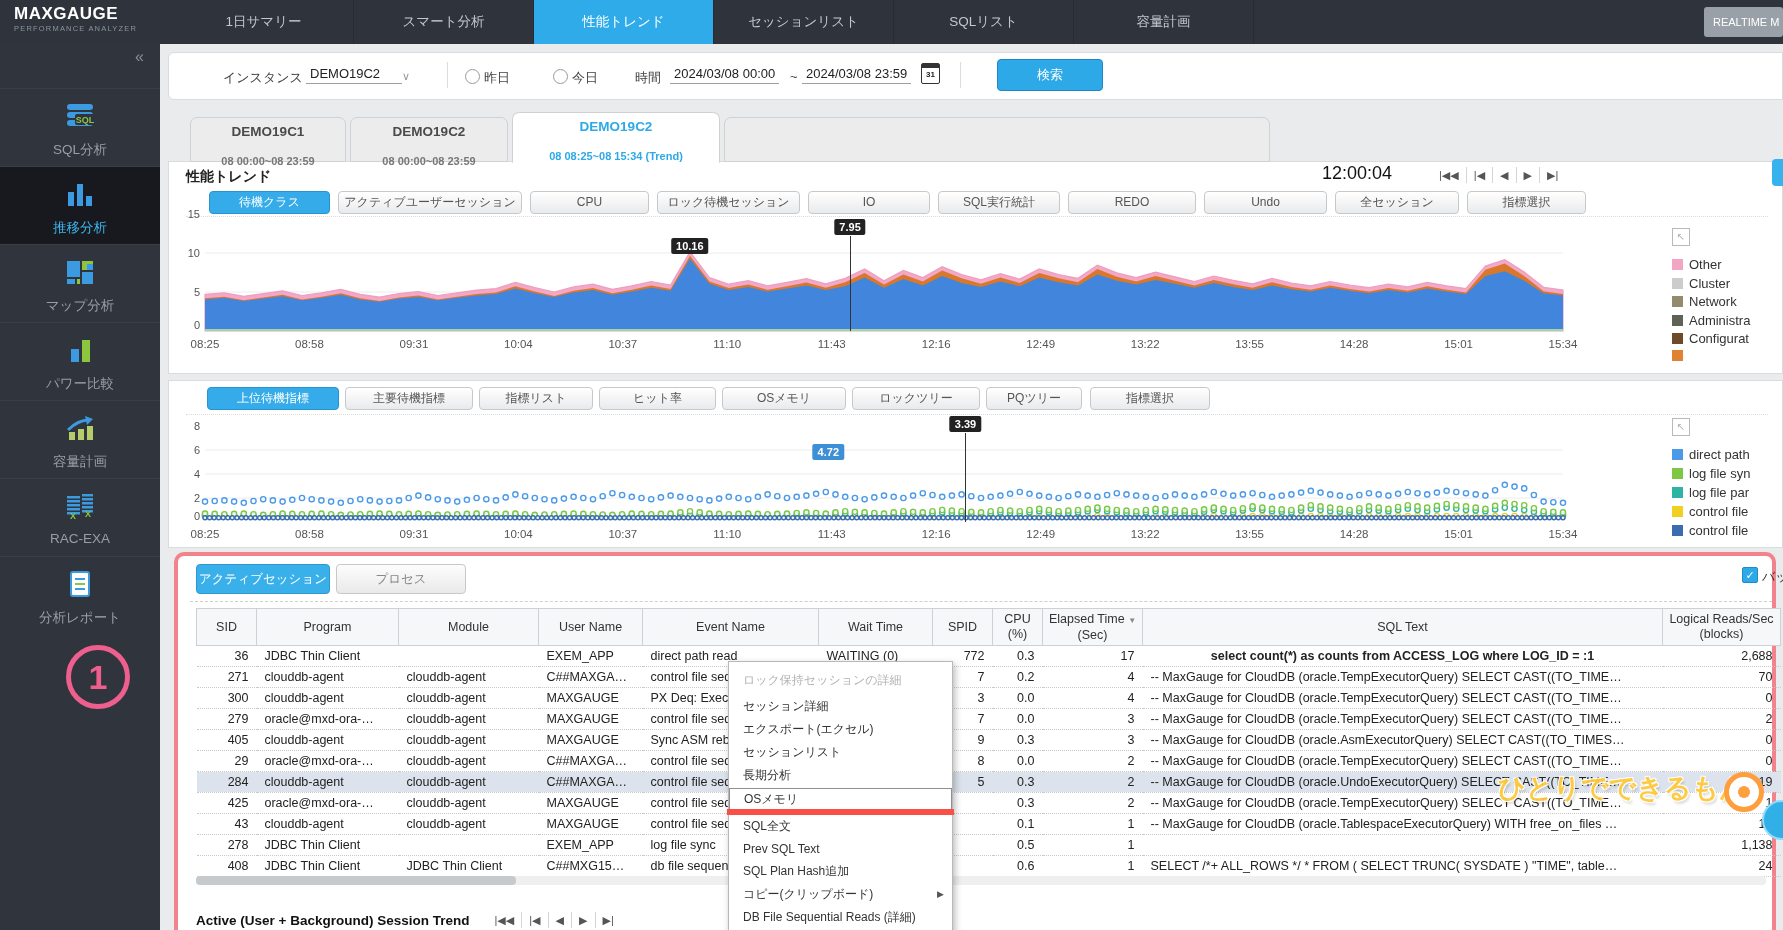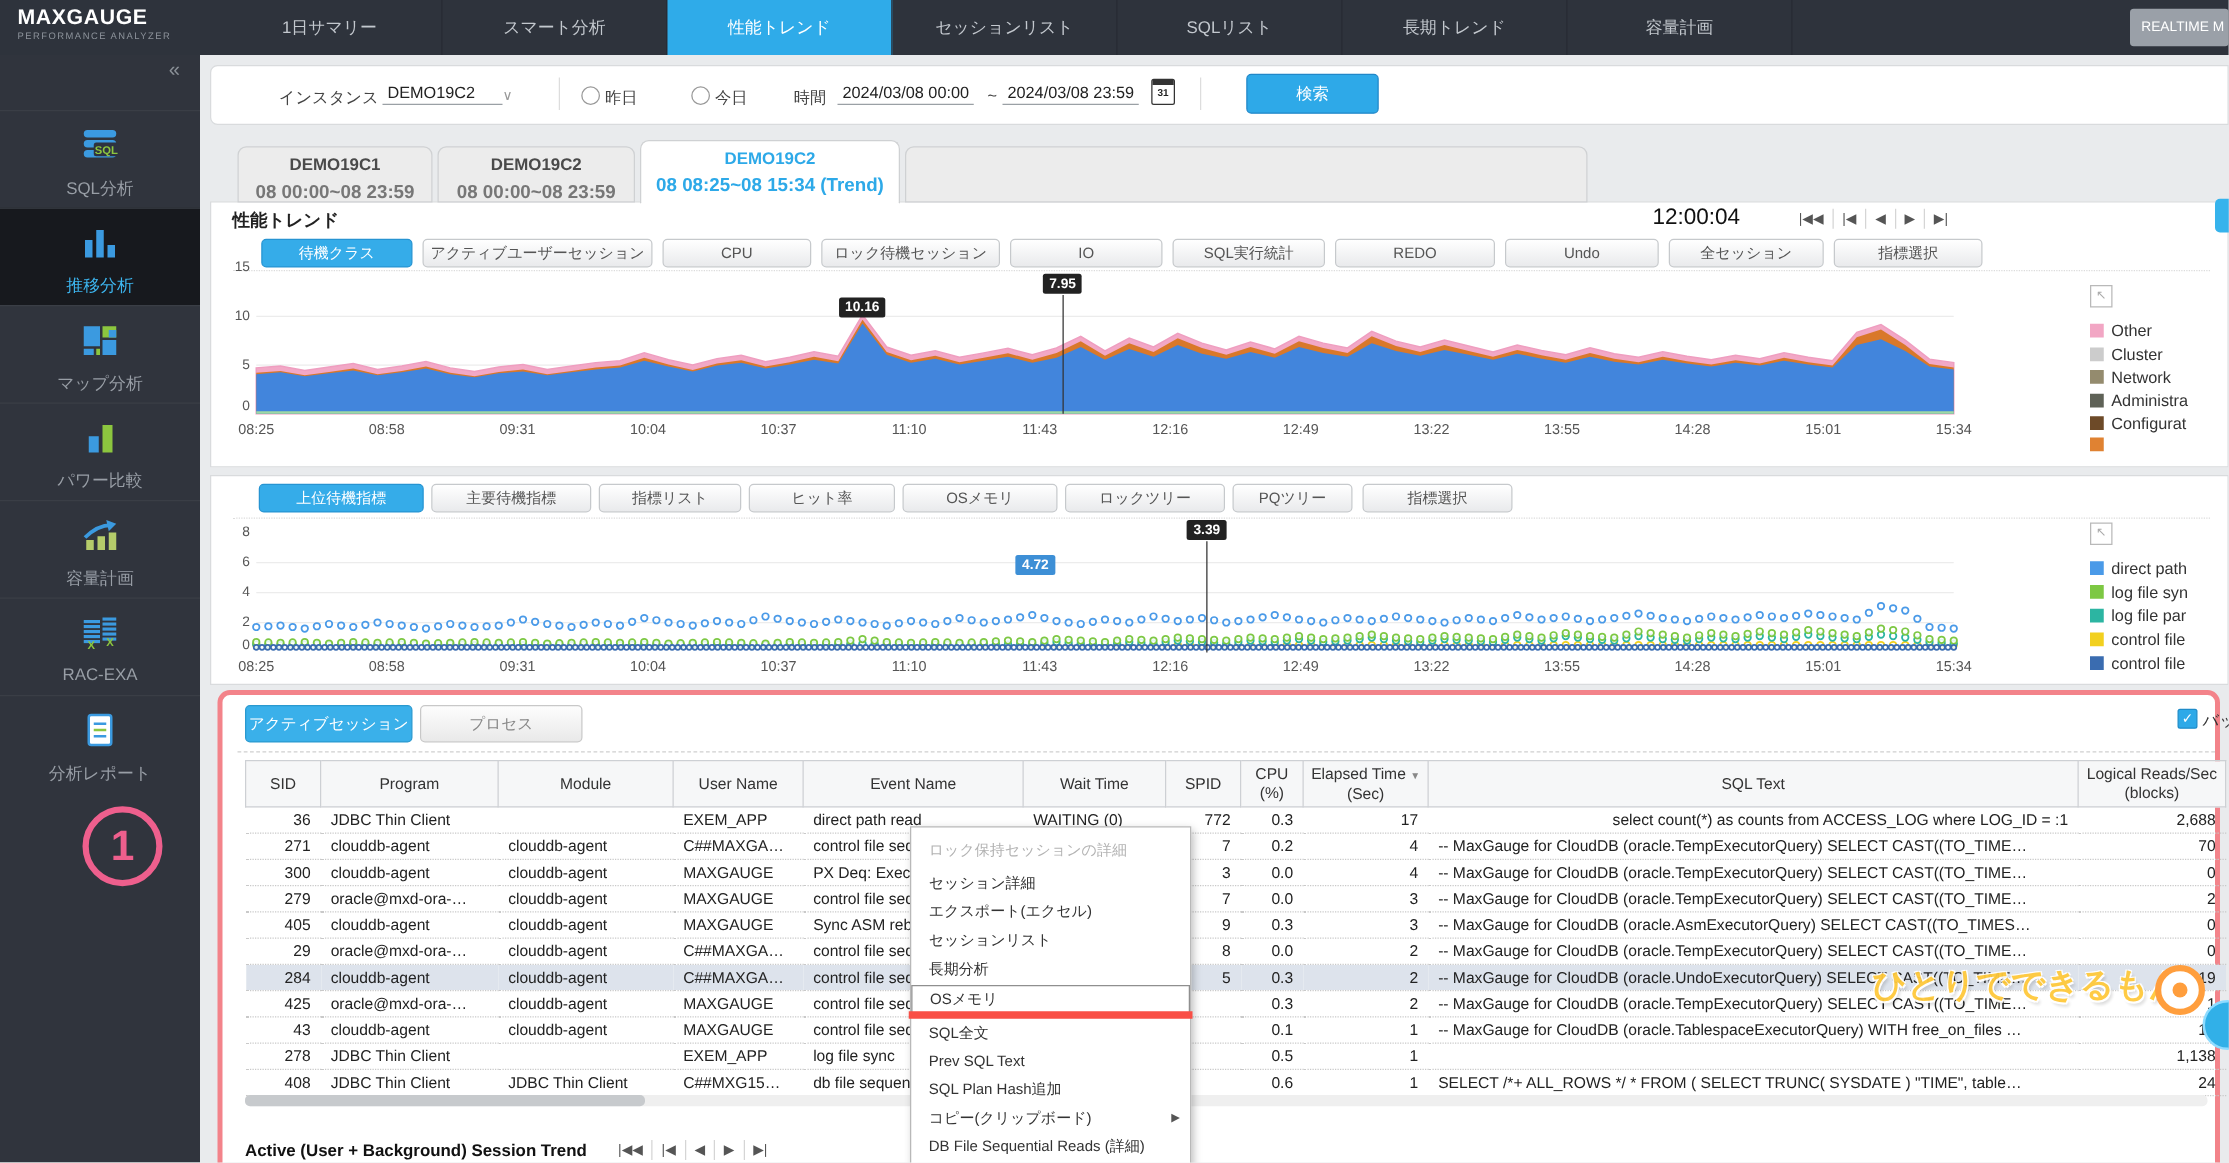--- a/index.html
+++ b/index.html
@@ -37,21 +37,21 @@
   .chev{position:absolute;color:#999;font-size:11px;}
   .cal{position:absolute;left:921px;top:63px;width:17px;height:19px;border:1px solid #333;background:#fff;border-radius:2px;cursor:pointer;}
   .cal .top{height:4px;background:#333;}
   .cal .num{font-size:8px;color:#222;text-align:center;line-height:13px;font-weight:bold;}
   
   .itab{position:absolute;border:1px solid #cfd1d3;border-radius:7px 7px 0 0;text-align:center;
         box-sizing:border-box;padding-top:6px;cursor:pointer;font-weight:bold;}
   .itab.inact{top:117px;height:45px;background:#ececec;}
   .itab.active{top:112px;height:51px;background:#fff;border-bottom:1px solid #fff;z-index:6;}
   .itab .in{font-size:13.5px;color:#4a4a4a;}
-  .itab .ir{font-size:15px;color:#777;margin-top:6px;}
+  .itab .ir{font-size:11px;color:#777;margin-top:16px;}
   .itab.active .in,.itab.active .ir{color:#2da9e8;}
   
   .cbtn{position:absolute;height:23px;border:1px solid #c6c9cc;border-radius:4px;background:linear-gradient(#ffffff,#e9eaec);
         color:#555;font-size:12px;text-align:center;line-height:21px;box-sizing:border-box;cursor:pointer;white-space:nowrap;overflow:hidden;}
   .cbtn.active{background:#35ace9;border-color:#2694d2;color:#fff;}
   .dash{position:absolute;border-top:1px dotted #dcdcdc;}
   .xl{position:absolute;transform:translateX(-50%);font-size:11.5px;color:#555;}
   .yl{position:absolute;width:26px;text-align:right;font-size:11px;color:#555;transform:translateY(-50%);}
   .tip{position:absolute;height:16px;line-height:16px;padding:0 5px;font-size:11px;font-weight:bold;color:#fff;
        background:#222;border-radius:2px;z-index:22;transform:translateX(-50%);white-space:nowrap;}
@@ -109,21 +109,20 @@
   <div class="logo">
     <div class="logo1">MAXGAUGE</div>
     <div class="logo2">PERFORMANCE ANALYZER</div>
   </div>
   <div id="navTabs">
       <div class="navtab">1日サマリー</div>
       <div class="navtab">スマート分析</div>
       <div class="navtab active">性能トレンド</div>
       <div class="navtab">セッションリスト</div>
       <div class="navtab">SQLリスト</div>
-      <div class="navtab">長期トレンド</div>
       <div class="navtab">容量計画</div>
     </div>
   <div class="realtime">REALTIME M</div>
 </div>
 
 <div class="sidebar">
   <div class="collapse">«</div>
   <div id="sideItems">
       <div class="sitem" style="top: 44px;">
         <div><svg width="34" height="30">
@@ -397,21 +396,21 @@
       <tr>
         <td style="text-align: right;">36</td>
         <td style="text-align: left;">JDBC Thin Client</td>
         <td style="text-align: left;"></td>
         <td style="text-align: left;">EXEM_APP</td>
         <td style="text-align: left;">direct path read</td>
         <td style="text-align: left;">WAITING (0)</td>
         <td style="text-align: right;">772</td>
         <td style="text-align: right;">0.3</td>
         <td style="text-align: right;">17</td>
-        <td style="text-align: right;">select count(*) as counts from ACCESS_LOG where LOG_ID = :1</td>
+        <td style="text-align: center; font-weight: bold;">select count(*) as counts from ACCESS_LOG where LOG_ID = :1</td>
         <td style="text-align: right;">2,688</td>
       </tr>
       <tr>
         <td style="text-align: right;">271</td>
         <td style="text-align: left;">clouddb-agent</td>
         <td style="text-align: left;">clouddb-agent</td>
         <td style="text-align: left;">C##MAXGA…</td>
         <td style="text-align: left;">control file sequent</td>
         <td style="text-align: left;"></td>
         <td style="text-align: right;">7</td>

